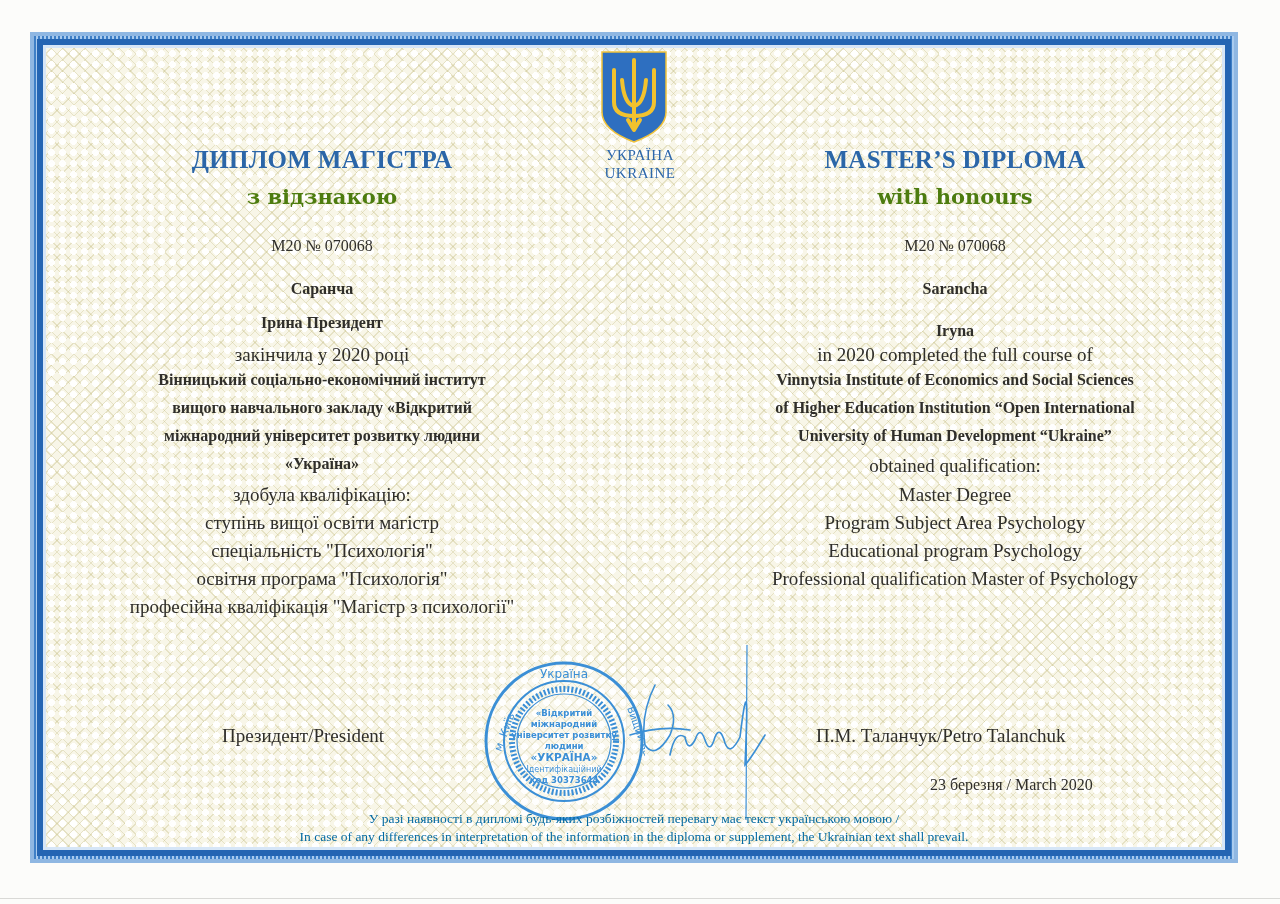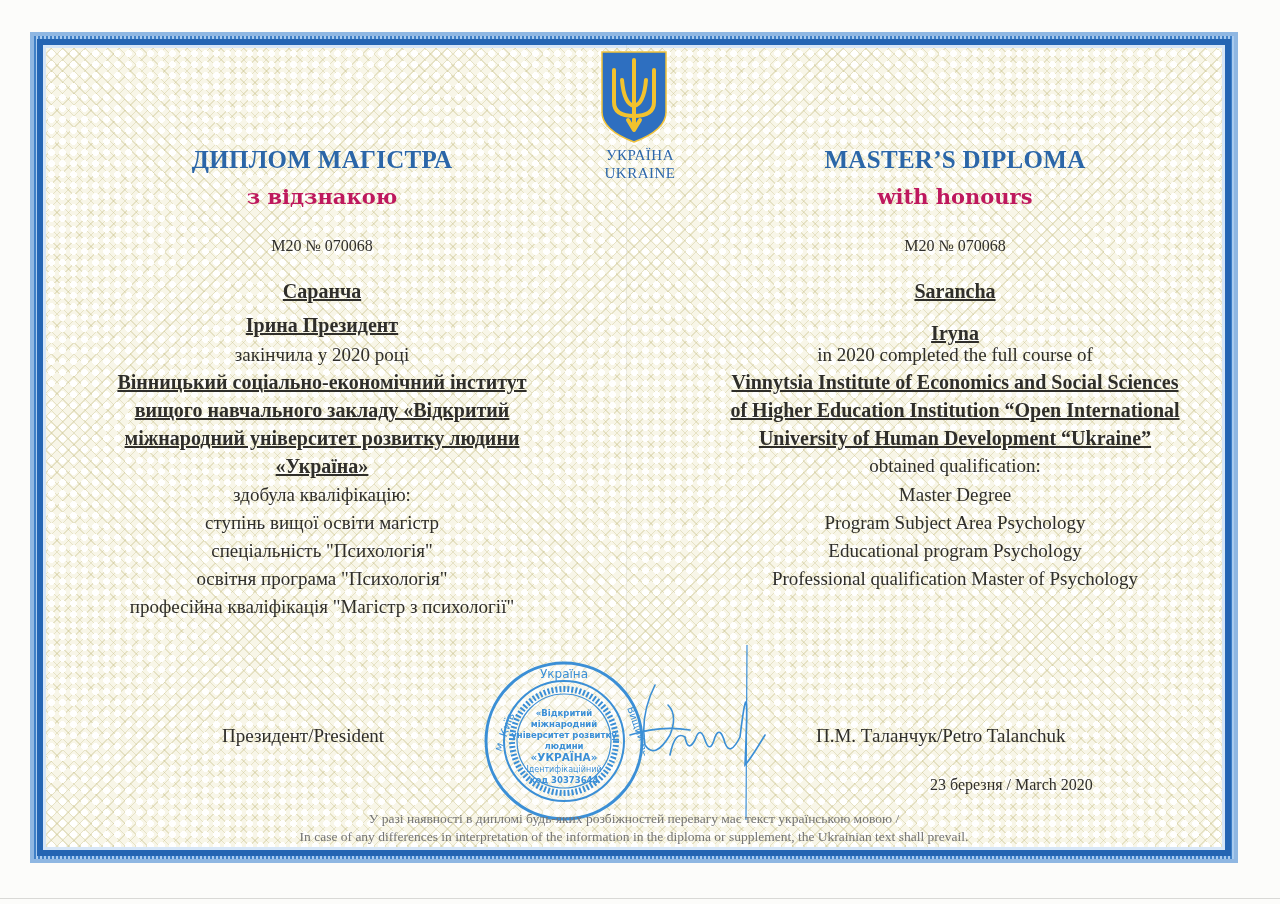--- a/index.html
+++ b/index.html
@@ -34,32 +34,32 @@
       repeating-linear-gradient(-45deg, rgba(196,188,130,0.35) 0 1px, rgba(0,0,0,0) 1px 8px);
     background-size: 11px 11px, auto, auto;
   }
   .fold { position:absolute; left:626px; top:45px; width:1px; height:800px; background:rgba(200,200,190,0.35); }
 
   .col { position:absolute; text-align:center; }
   .col-left { left:82px; width:480px; }
   .col-right { left:700px; width:510px; }
 
   .title { position:absolute; top:146px; font-size:25px; font-weight:bold; color:#2b66a8; letter-spacing:0.3px; }
-  .subtitle { position:absolute; top:184px; font-size:21px; font-weight:bold; color:#be185d; font-family:"DejaVu Serif","Liberation Serif",serif; }
+  .subtitle { position:absolute; top:184px; font-size:21px; font-weight:bold; color:#4d7c0f; font-family:"DejaVu Serif","Liberation Serif",serif; }
   .serial { position:absolute; top:237px; font-size:16px; }
   .line { position:absolute; font-size:19px; white-space:nowrap; }
-  .bold { font-weight:bold; font-size:20px;text-decoration:underline; }
+  .bold { font-weight:bold; font-size:16px; }
 
   .emblem { position:absolute; left:600px; top:50px; width:68px; height:94px; }
   .country { position:absolute; left:560px; width:160px; text-align:center; color:#2d67ab; font-size:15px; letter-spacing:0.5px; }
 
   .stamp { position:absolute; left:483px; top:660px; width:162px; height:162px; }
   .signature { position:absolute; left:600px; top:645px; width:190px; height:180px; }
 
-  .foot { position:absolute; left:0; width:1268px; text-align:center; font-size:13.5px; color:#737373; white-space:nowrap; }
+  .foot { position:absolute; left:0; width:1268px; text-align:center; font-size:13.5px; color:#0369a1; white-space:nowrap; }
 </style>
 </head>
 <body>
 
 <div class="sheet-bottom-line"></div>
 
 <div class="frame-outer">
   <div class="frame-band"></div>
   <div class="frame-inner-line"></div>
   <div class="paper"></div>

